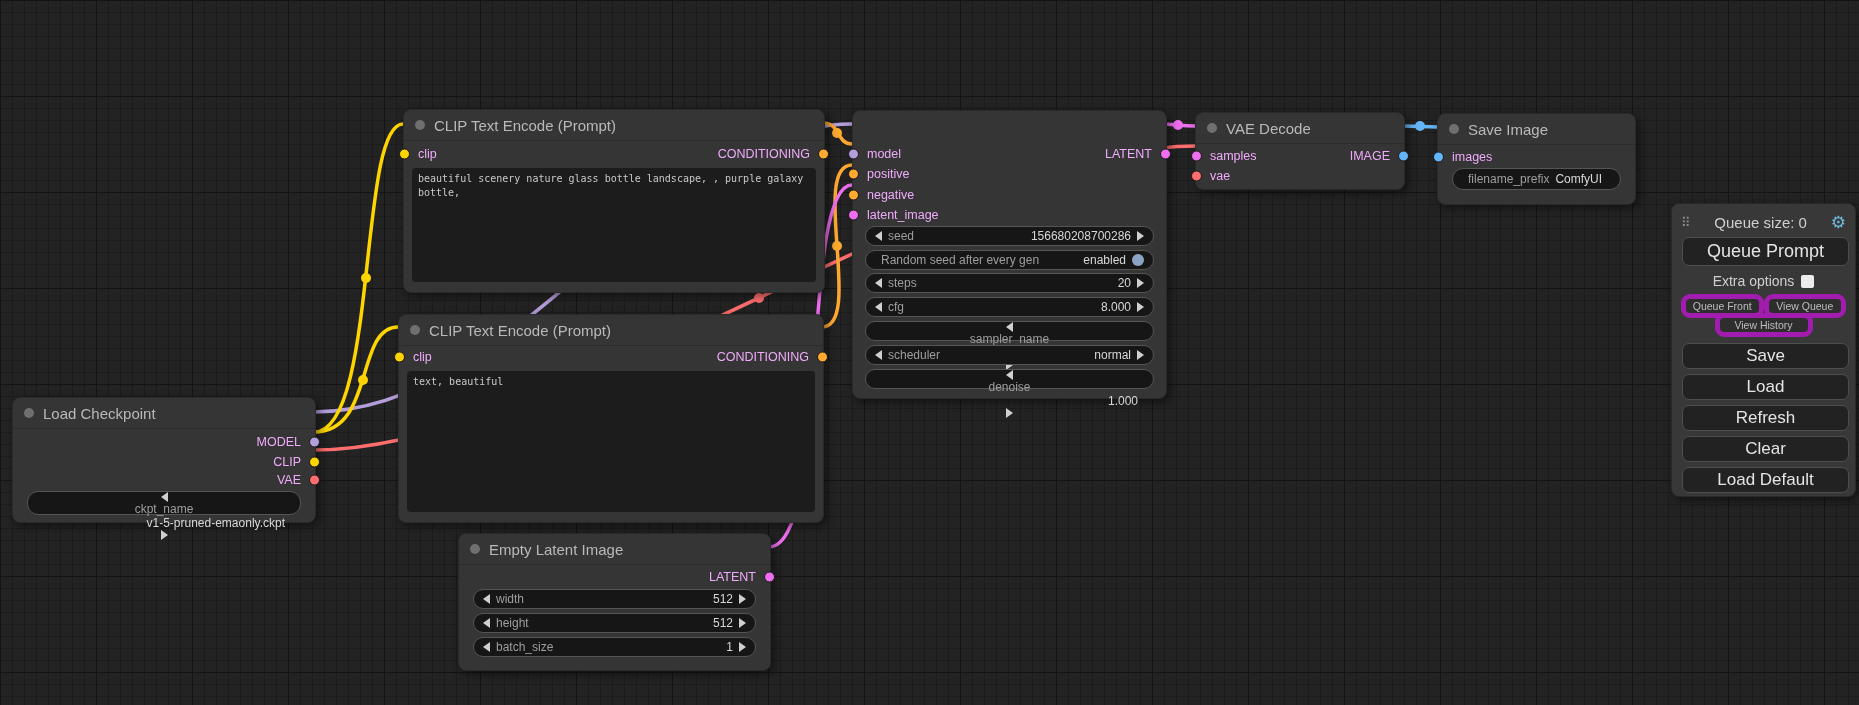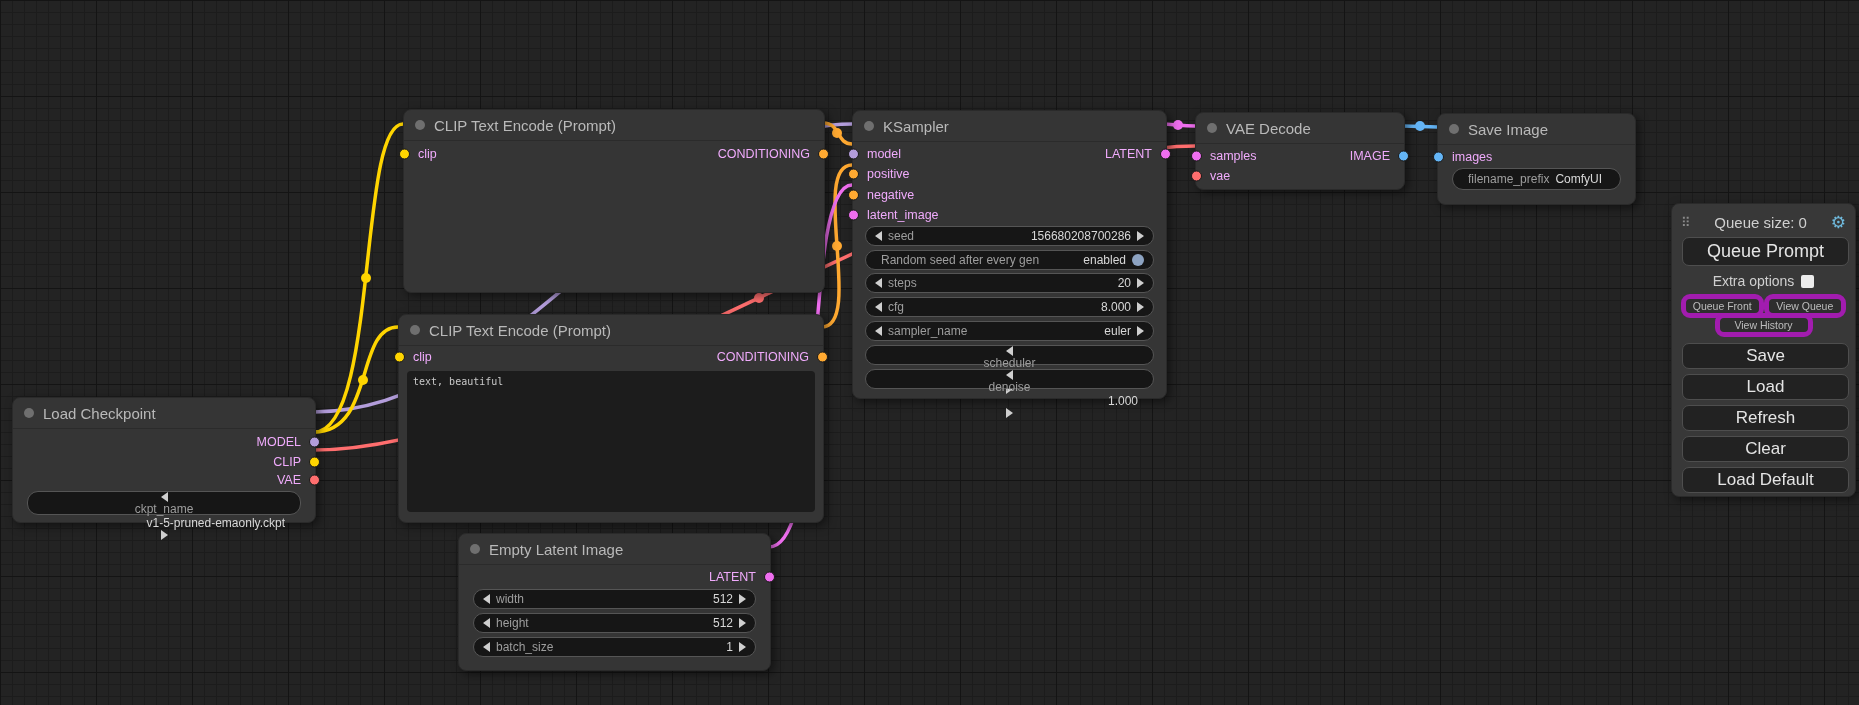--- a/index.html
+++ b/index.html
@@ -125,43 +125,40 @@
       <span>CLIP Text Encode (Prompt)</span>
     </div>
     <div class="port in" style="top:34px">
       <span class="pdot" style="background-color: rgb(255, 213, 0);"></span>
       <span>clip</span>
     </div>
     <div class="port out" style="top:34px">
       <span>CONDITIONING</span>
       <span class="pdot" style="background-color: rgb(255, 169, 49);"></span>
     </div>
+    <div class="prompt-box" style="left:8px;top:58px;width:404px;height:114px;">beautiful scenery nature glass bottle landscape, , purple galaxy bottle,</div>
   </div>
 
   <div class="node" style="left:398px;top:285px;width:424px;height:207px;">
     <div class="node-title">
       <span class="tdot"></span>
       <span>CLIP Text Encode (Prompt)</span>
     </div>
     <div class="port in" style="top:32px">
       <span class="pdot" style="background-color: rgb(255, 213, 0);"></span>
       <span>clip</span>
     </div>
     <div class="port out" style="top:32px">
       <span>CONDITIONING</span>
       <span class="pdot" style="background-color: rgb(255, 169, 49);"></span>
     </div>
     <div class="prompt-box" style="left:8px;top:56px;width:408px;height:141px;">text, beautiful</div>
   </div>
 
   <div class="node" style="left:852px;top:81px;width:313px;height:287px;">
-    <div class="node-title">
-      <span class="tdot"></span>
-      <span>KSampler</span>
-    </div>
     <div class="port in" style="top:33px">
       <span class="pdot" style="background-color: rgb(179, 157, 219);"></span>
       <span>model</span>
     </div>
     <div class="port in" style="top:53px">
       <span class="pdot" style="background-color: rgb(255, 169, 49);"></span>
       <span>positive</span>
     </div>
     <div class="port in" style="top:74px">
       <span class="pdot" style="background-color: rgb(255, 169, 49);"></span>
@@ -192,27 +189,27 @@
       <span class="wlabel">steps</span>
       <span class="wvalue">20</span>
       <span class="arr arr-r"></span>
     </div>
     <div class="widget" style="left:12px;top:186px;width:289px;">
       <span class="arr arr-l"></span>
       <span class="wlabel">cfg</span>
       <span class="wvalue">8.000</span>
       <span class="arr arr-r"></span>
     </div>
-    <div class="widget" style="left:12px;top:210px;width:289px;">
+    <div class="widget" style="left:12px;top:210px;width:289px;flex-direction:column;">
       <span class="arr arr-l"></span>
       <span class="wlabel">sampler_name</span>
       <span class="wvalue">euler</span>
       <span class="arr arr-r"></span>
     </div>
-    <div class="widget" style="left:12px;top:234px;width:289px;flex-direction:column;">
+    <div class="widget" style="left:12px;top:234px;width:289px;">
       <span class="arr arr-l"></span>
       <span class="wlabel">scheduler</span>
       <span class="wvalue">normal</span>
       <span class="arr arr-r"></span>
     </div>
     <div class="widget" style="left:12px;top:258px;width:289px;flex-direction:column;">
       <span class="arr arr-l"></span>
       <span class="wlabel">denoise</span>
       <span class="wvalue">1.000</span>
       <span class="arr arr-r"></span>

